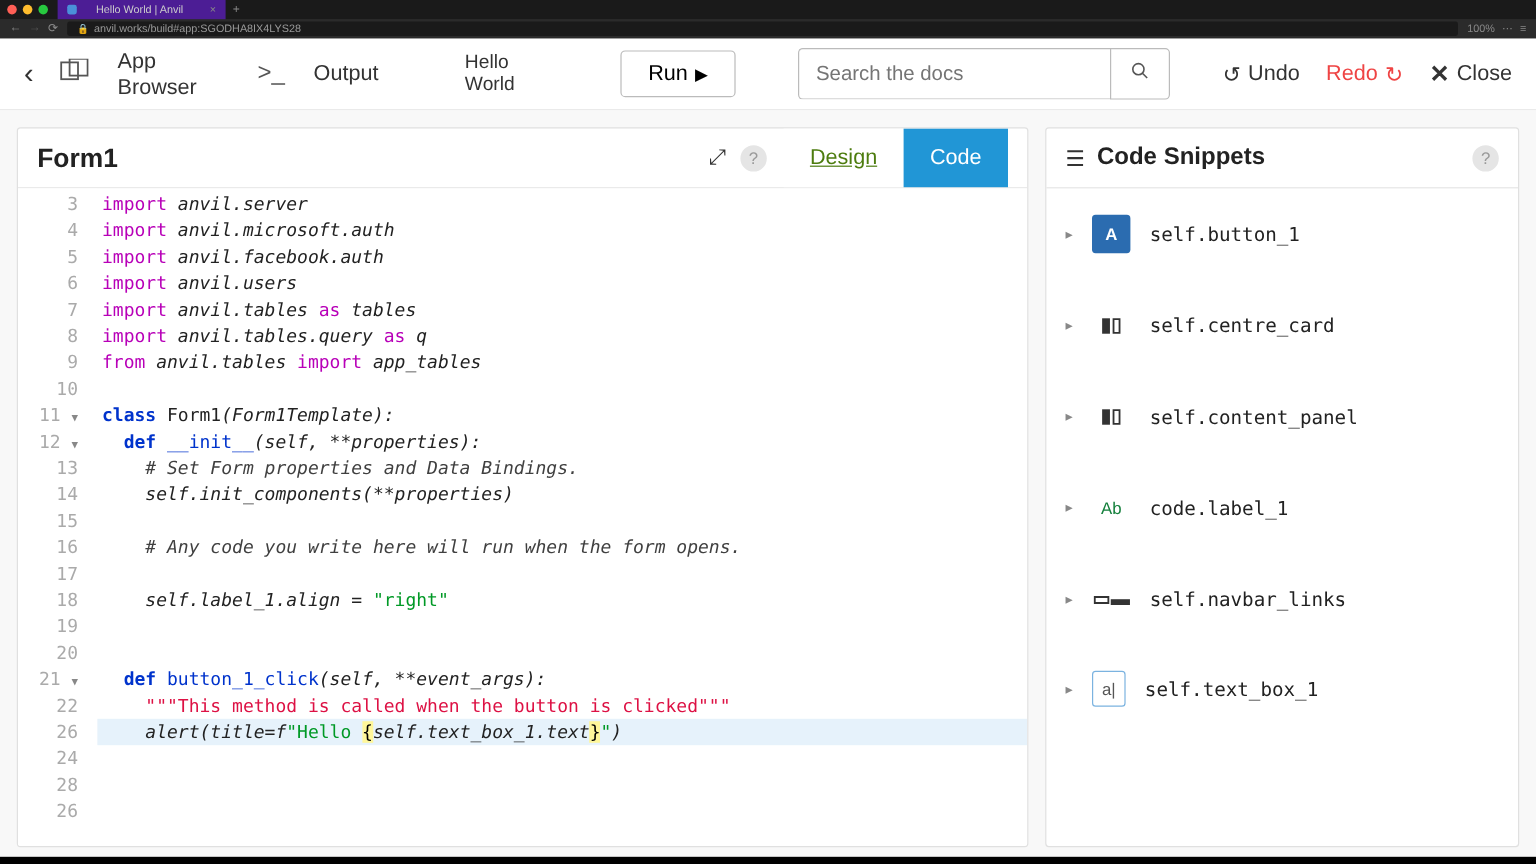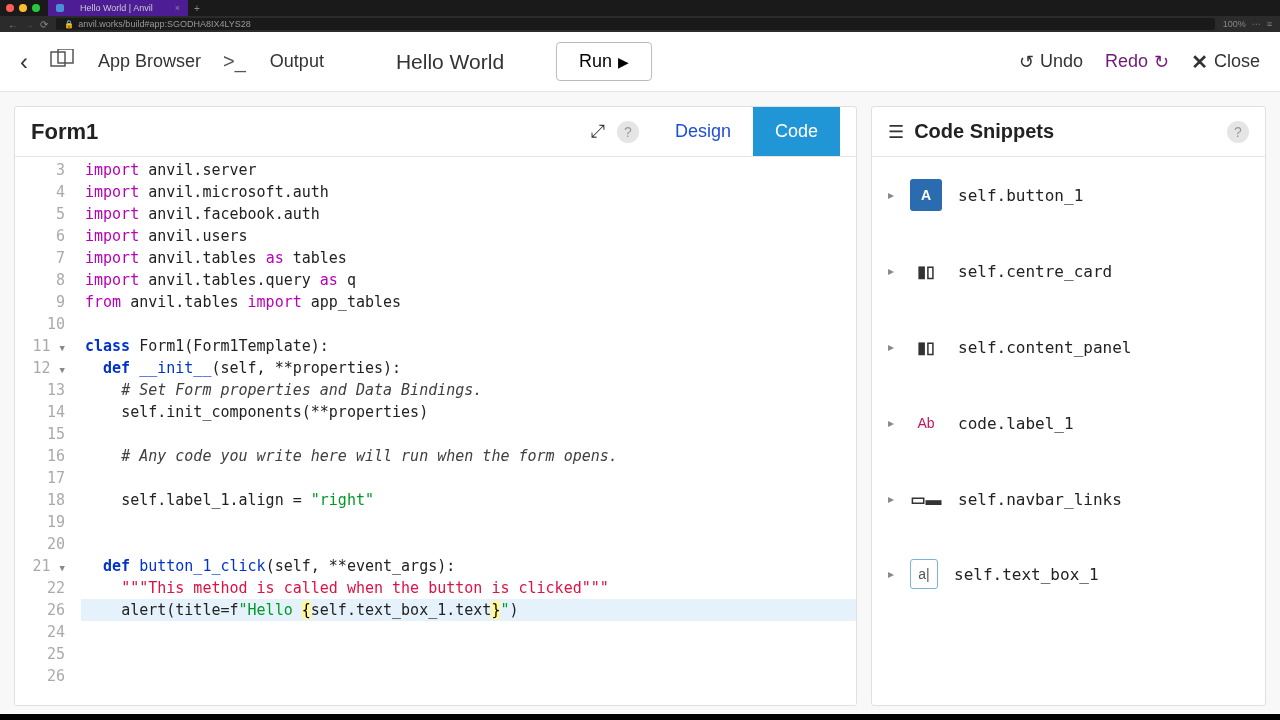--- a/index.html
+++ b/index.html
@@ -23,78 +23,78 @@
 .browser-right { color: #888; font-size: 9px; display:flex; gap:6px; }
 
 
 .app-area { position: absolute; top: 32px; left: 0; right: 0; bottom: 0; background: #fff; display: flex; flex-direction: column; }
 
 
 .toolbar { height: 60px; border-bottom: 1px solid #e5e5e5; display: flex; align-items: center; padding: 0 20px; gap: 22px; }
 .tb-back { font-size: 24px; color: #333; cursor: pointer; }
 .tb-item { display: flex; align-items: center; gap: 24px; font-size: 18px; color: #333; cursor: pointer; }
 .tb-icon { font-size: 20px; color: #555; }
-.app-title { font-size: 21px; color: #333; margin-left: 50px; margin-right: 30px; }
+.app-title { font-size: 16px; color: #333; margin-left: 50px; margin-right: 30px; }
 .run-btn { border: 1px solid #bbb; border-radius: 4px; padding: 8px 22px; font-size: 18px; display: flex; align-items: center; gap: 6px; cursor: pointer; background: #fff; justify-content: space-between; }
 .run-btn .play { font-size: 14px; }
 .search-wrap { display: flex; margin-left: 30px; }
 .search-input { border: 1px solid #bbb; border-right: none; border-radius: 4px 0 0 4px; padding: 10px 14px; font-size: 17px; width: 260px; color: #888; background:#fff; }
 .search-btn { border: 1px solid #bbb; border-radius: 0 4px 4px 0; padding: 10px 16px; background: #fff; cursor: pointer; }
 .search-btn svg { width: 16px; height: 16px; }
 .spacer { flex: 1; }
 .undo-item, .redo-item, .close-item { display: flex; align-items: center; gap: 6px; font-size: 18px; cursor: pointer; }
 .undo-item { color: #333; }
-.redo-item { color: #701a75; }
+.redo-item { color: #ef4444; }
 .close-item { color: #333; }
 .close-x { font-size: 20px; font-weight: bold; }
 
 
 .main-content { flex: 1; display: flex; background: #f8f8f8; padding: 14px; gap: 14px; overflow: hidden; }
 
 
 .editor-panel { flex: 1; background: #fff; border: 1px solid #e0e0e0; border-radius: 3px; display: flex; flex-direction: column; overflow: hidden; }
 .editor-header { height: 50px; display: flex; align-items: center; padding: 0 16px; border-bottom: 1px solid #e5e5e5; }
 .form-title { font-size: 22px; font-weight: bold; color: #222; }
 .editor-header-spacer { flex: 1; }
 .expand-icon { font-size: 18px; color: #333; margin-right: 12px; cursor: pointer; }
 .help-circle { width: 22px; height: 22px; border-radius: 50%; background: #e5e5e5; color: #999; display: inline-flex; align-items: center; justify-content: center; font-size: 14px; margin-right: 14px; cursor: pointer; }
 .tab-btn { padding: 14px 22px; font-size: 18px; cursor: pointer; }
-.tab-design { color: #1d4ed8; background: #fff; }
+.tab-design { color: #4d7c0f; background: #fff; text-decoration: underline; }
 .tab-code { color: #fff; background: #2196d6; }
 
 
 .code-editor { flex: 1; display: flex; font-family: Menlo, Monaco, Consolas, monospace; font-size: 15px; line-height: 22px; overflow: hidden; background: #fff; }
 .gutter { width: 66px; text-align: right; color: #aaa; padding: 2px 0; user-select: none; background:#fff; }
 .gutter-line { padding-right: 16px; height: 22px; }
 .fold-marker { font-size: 9px; color: #888; }
 .code-body { flex: 1; padding: 2px 0; white-space: pre; overflow: hidden; }
 .code-line { height: 22px; padding-left: 4px; }
 .code-line.active { background: #e6f2fb; }
 .kw { color: #b800b8; }
 .kw2 { color: #0033cc; font-weight: bold; }
 .fn { color: #0033cc; }
 .cls { color: #222; }
-.name { color: #222; }
+.name { color: #222; font-style: italic; }
 .str { color: #009926; }
 .cmt { color: #404040; font-style: italic; }
 .doc { color: #d14; }
 .hl { background: #fff79a; }
 
 
 .snippets-panel { width: 395px; background: #fff; border: 1px solid #e0e0e0; border-radius: 3px; display: flex; flex-direction: column; }
 .snippets-header { height: 50px; display: flex; align-items: center; padding: 0 16px; border-bottom: 1px solid #e5e5e5; gap: 10px; }
 .snippets-icon { font-size: 18px; color: #333; }
 .snippets-title { font-size: 20px; font-weight: bold; color: #222; flex: 1; }
 .snippets-list { flex: 1; overflow: auto; }
 .snippet-item { display: flex; align-items: center; padding: 22px 16px; gap: 16px; cursor: pointer; }
 .snippet-chevron { color: #888; font-size: 12px; }
 .snippet-icon { width: 32px; height: 32px; border-radius: 3px; display: inline-flex; align-items: center; justify-content: center; font-size: 14px; font-weight: bold; }
 .si-button { background: #2b6cb0; color: #fff; }
 .si-panel { background: #fff; color: #333; font-size: 16px; }
-.si-label { color: #be185d; font-weight: normal; }
+.si-label { color: #15803d; font-weight: normal; }
 .si-textbox { border: 1px solid #7bb3e0; color: #555; font-weight: normal; width: 28px; height: 30px; }
 .snippet-name { font-family: Menlo, Monaco, Consolas, monospace; font-size: 16px; color: #222; }
 
 
 .bottom-edge { position: absolute; bottom: 0; left: 0; right: 0; height: 6px; background: #000; }
 </style>
 </head>
 <body>
 
 <div class="browser-chrome">
@@ -143,20 +143,29 @@
       <span>App Browser</span>
     </div>
     <div class="tb-item">
       <span class="tb-icon">&gt;_</span>
       <span>Output</span>
     </div>
     <div class="app-title">Hello World</div>
     <div class="run-btn">
       <span>Run</span>
       <span class="play">▶</span>
+    </div>
+    <div class="search-wrap">
+      <input class="search-input" placeholder="Search the docs" style="">
+      <div class="search-btn">
+        <svg viewBox="0 0 24 24" fill="none" stroke="#555" stroke-width="2">
+            <circle cx="10" cy="10" r="7"></circle>
+            <line x1="21" y1="21" x2="15" y2="15"></line>
+          </svg>
+      </div>
     </div>
     <div class="spacer"></div>
     <div class="undo-item">
       <span>↺</span>
       <span>Undo</span>
     </div>
     <div class="redo-item">
       <span>Redo</span>
       <span>↻</span>
     </div>
@@ -194,21 +203,21 @@
             <div class="gutter-line">15</div>
             <div class="gutter-line">16</div>
             <div class="gutter-line">17</div>
             <div class="gutter-line">18</div>
             <div class="gutter-line">19</div>
             <div class="gutter-line">20</div>
             <div class="gutter-line">21 <span class="fold-marker">▼</span></div>
             <div class="gutter-line">22</div>
             <div class="gutter-line">26</div>
             <div class="gutter-line">24</div>
-            <div class="gutter-line">25</div>
+            <div class="gutter-line">28</div>
             <div class="gutter-line">26</div>
           </div>
         <div class="code-body" id="code-body"><div class="code-line"><span class="kw">import</span> <span class="name">anvil.server</span></div><div class="code-line"><span class="kw">import</span> <span class="name">anvil.microsoft.auth</span></div><div class="code-line"><span class="kw">import</span> <span class="name">anvil.facebook.auth</span></div><div class="code-line"><span class="kw">import</span> <span class="name">anvil.users</span></div><div class="code-line"><span class="kw">import</span> <span class="name">anvil.tables</span> <span class="kw">as</span> <span class="name">tables</span></div><div class="code-line"><span class="kw">import</span> <span class="name">anvil.tables.query</span> <span class="kw">as</span> <span class="name">q</span></div><div class="code-line"><span class="kw">from</span> <span class="name">anvil.tables</span> <span class="kw">import</span> <span class="name">app_tables</span></div><div class="code-line">&nbsp;</div><div class="code-line"><span class="kw2">class</span> <span class="cls">Form1</span><span class="name">(Form1Template):</span></div><div class="code-line">  <span class="kw2">def</span> <span class="fn">__init__</span><span class="name">(self, **properties):</span></div><div class="code-line">    <span class="cmt"># Set Form properties and Data Bindings.</span></div><div class="code-line">    <span class="name">self.init_components(**properties)</span></div><div class="code-line">&nbsp;</div><div class="code-line">    <span class="cmt"># Any code you write here will run when the form opens.</span></div><div class="code-line">&nbsp;</div><div class="code-line">    <span class="name">self.label_1.align = </span><span class="str">"right"</span></div><div class="code-line">&nbsp;</div><div class="code-line">&nbsp;</div><div class="code-line">  <span class="kw2">def</span> <span class="fn">button_1_click</span><span class="name">(self, **event_args):</span></div><div class="code-line">    <span class="doc">"""This method is called when the button is clicked"""</span></div><div class="code-line active">    <span class="name">alert(title=f</span><span class="str">"Hello </span><span class="hl">{</span><span class="name">self.text_box_1.text</span><span class="hl">}</span><span class="str">"</span><span class="name">)</span></div><div class="code-line">&nbsp;</div><div class="code-line">&nbsp;</div><div class="code-line">&nbsp;</div></div>
       </div>
     </div>
 
     <div class="snippets-panel">
       <div class="snippets-header">
         <span class="snippets-icon">☰</span>
         <span class="snippets-title">Code Snippets</span>

